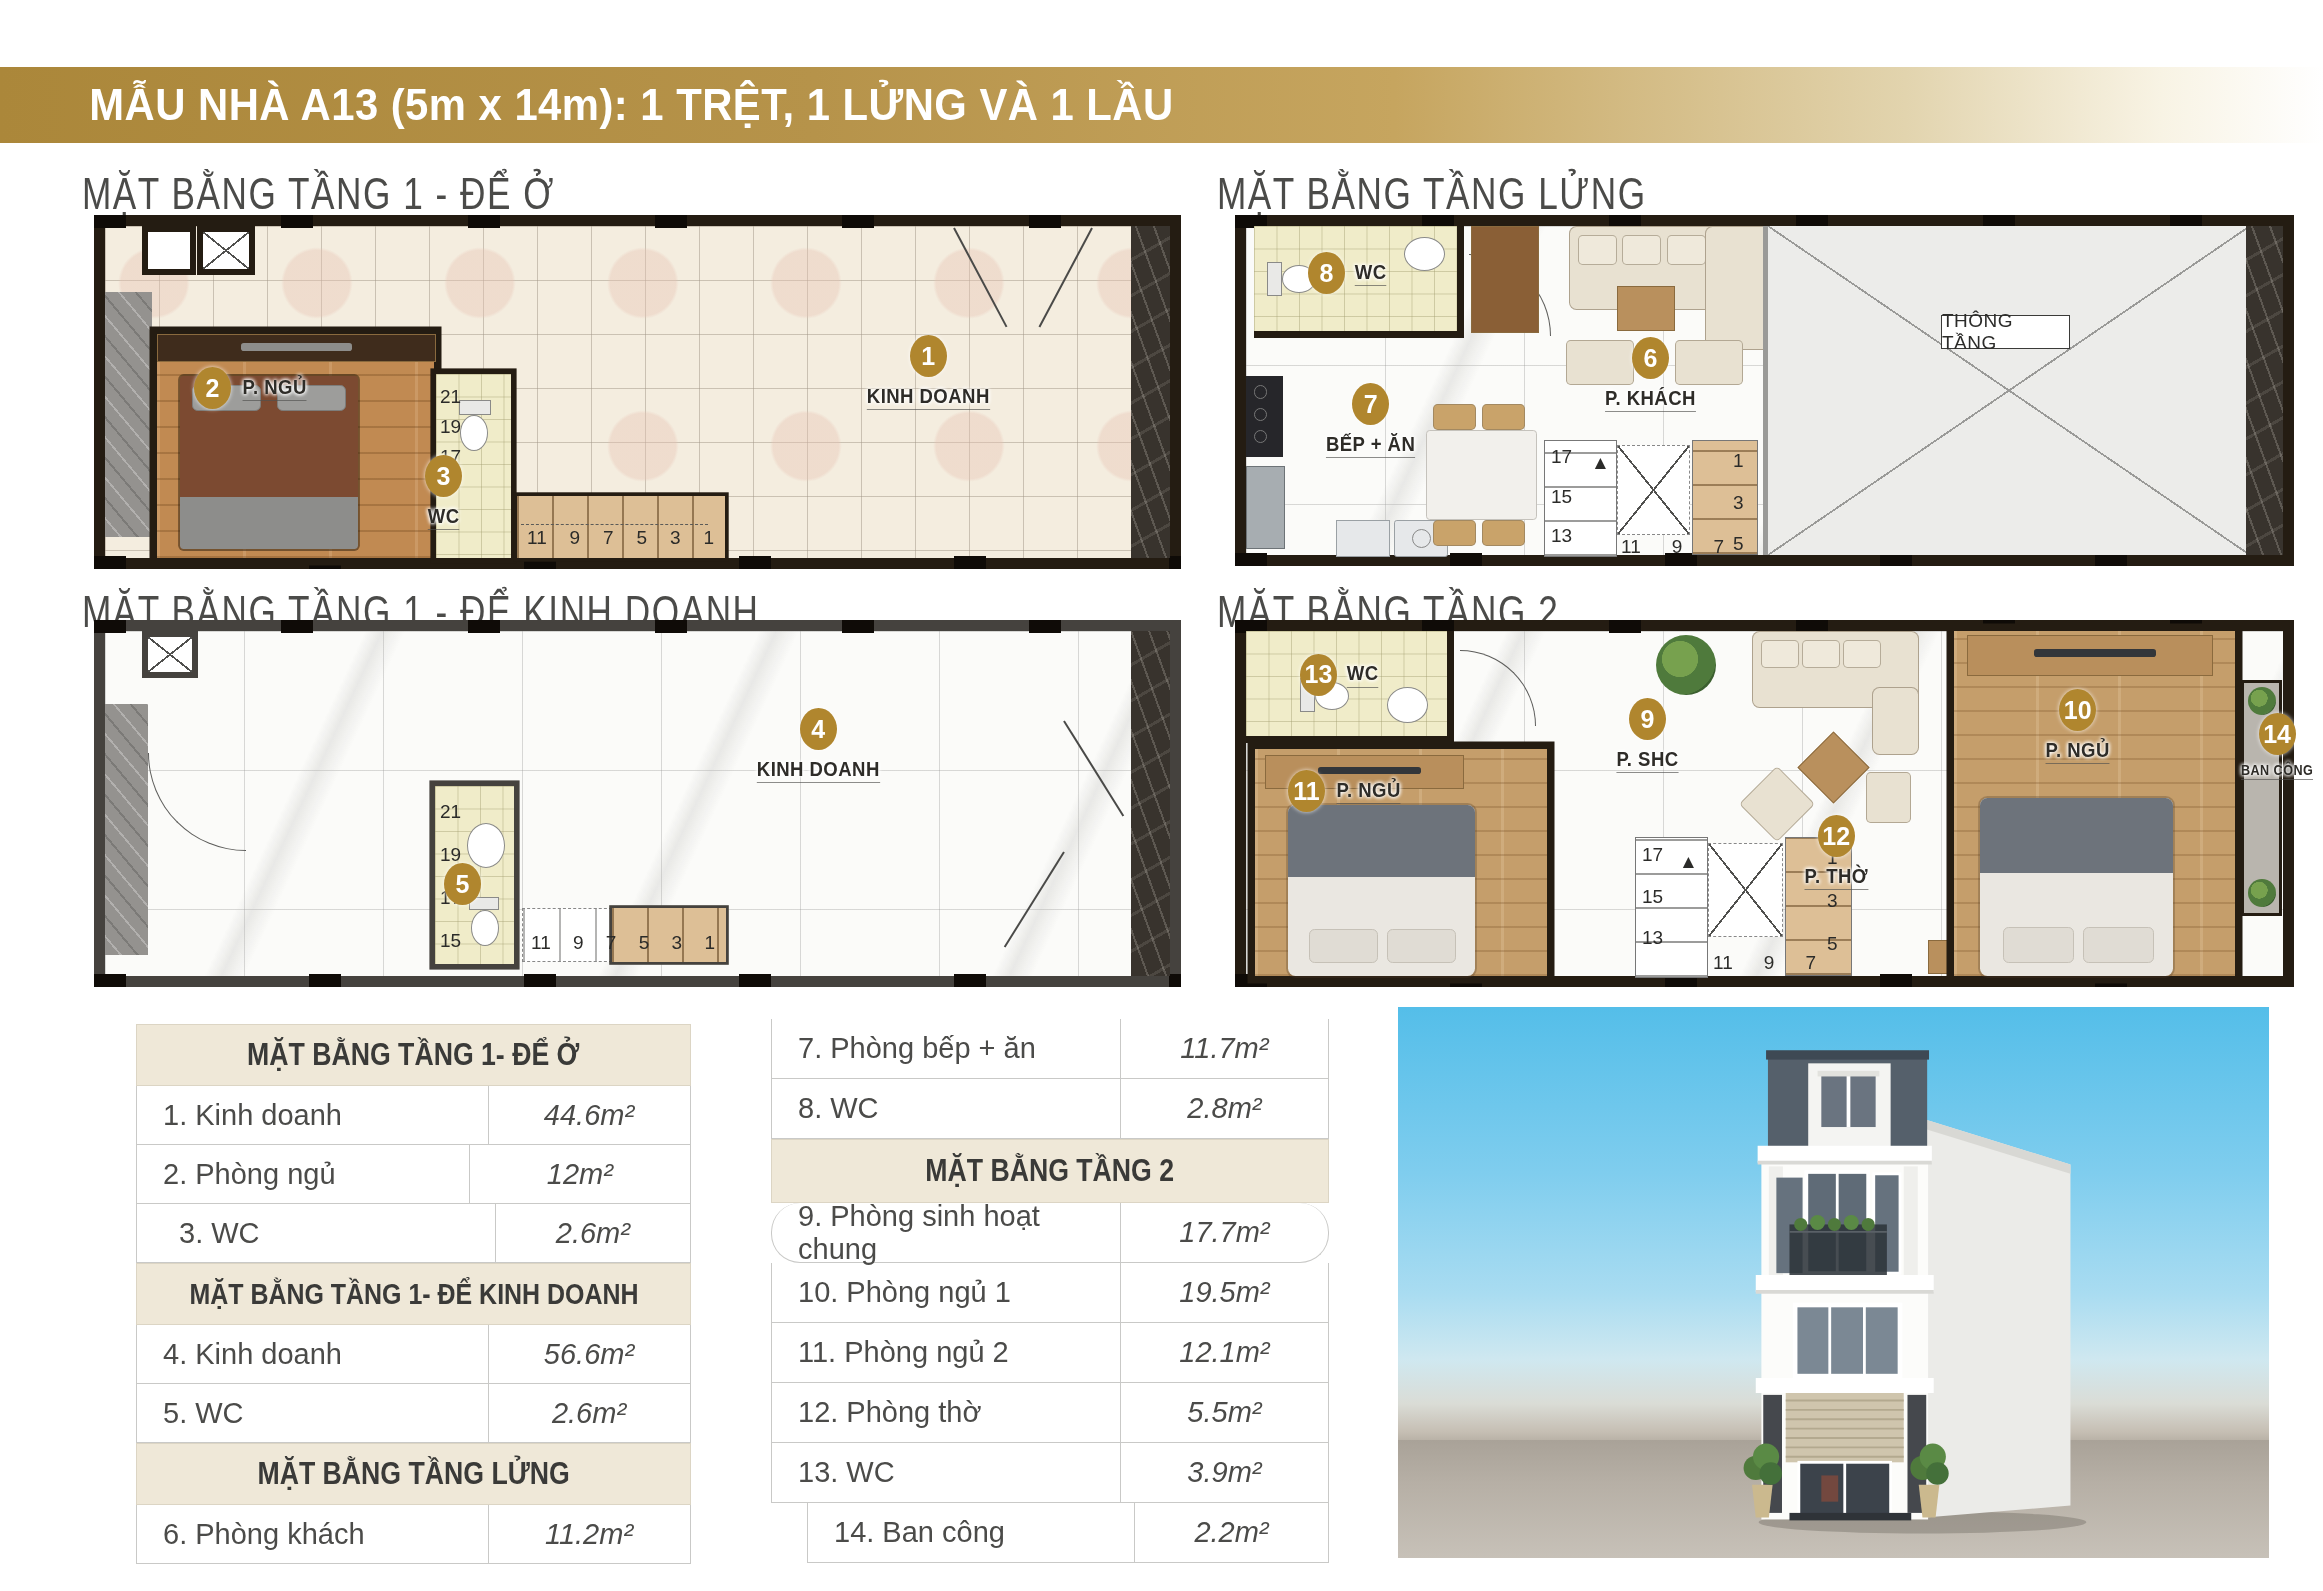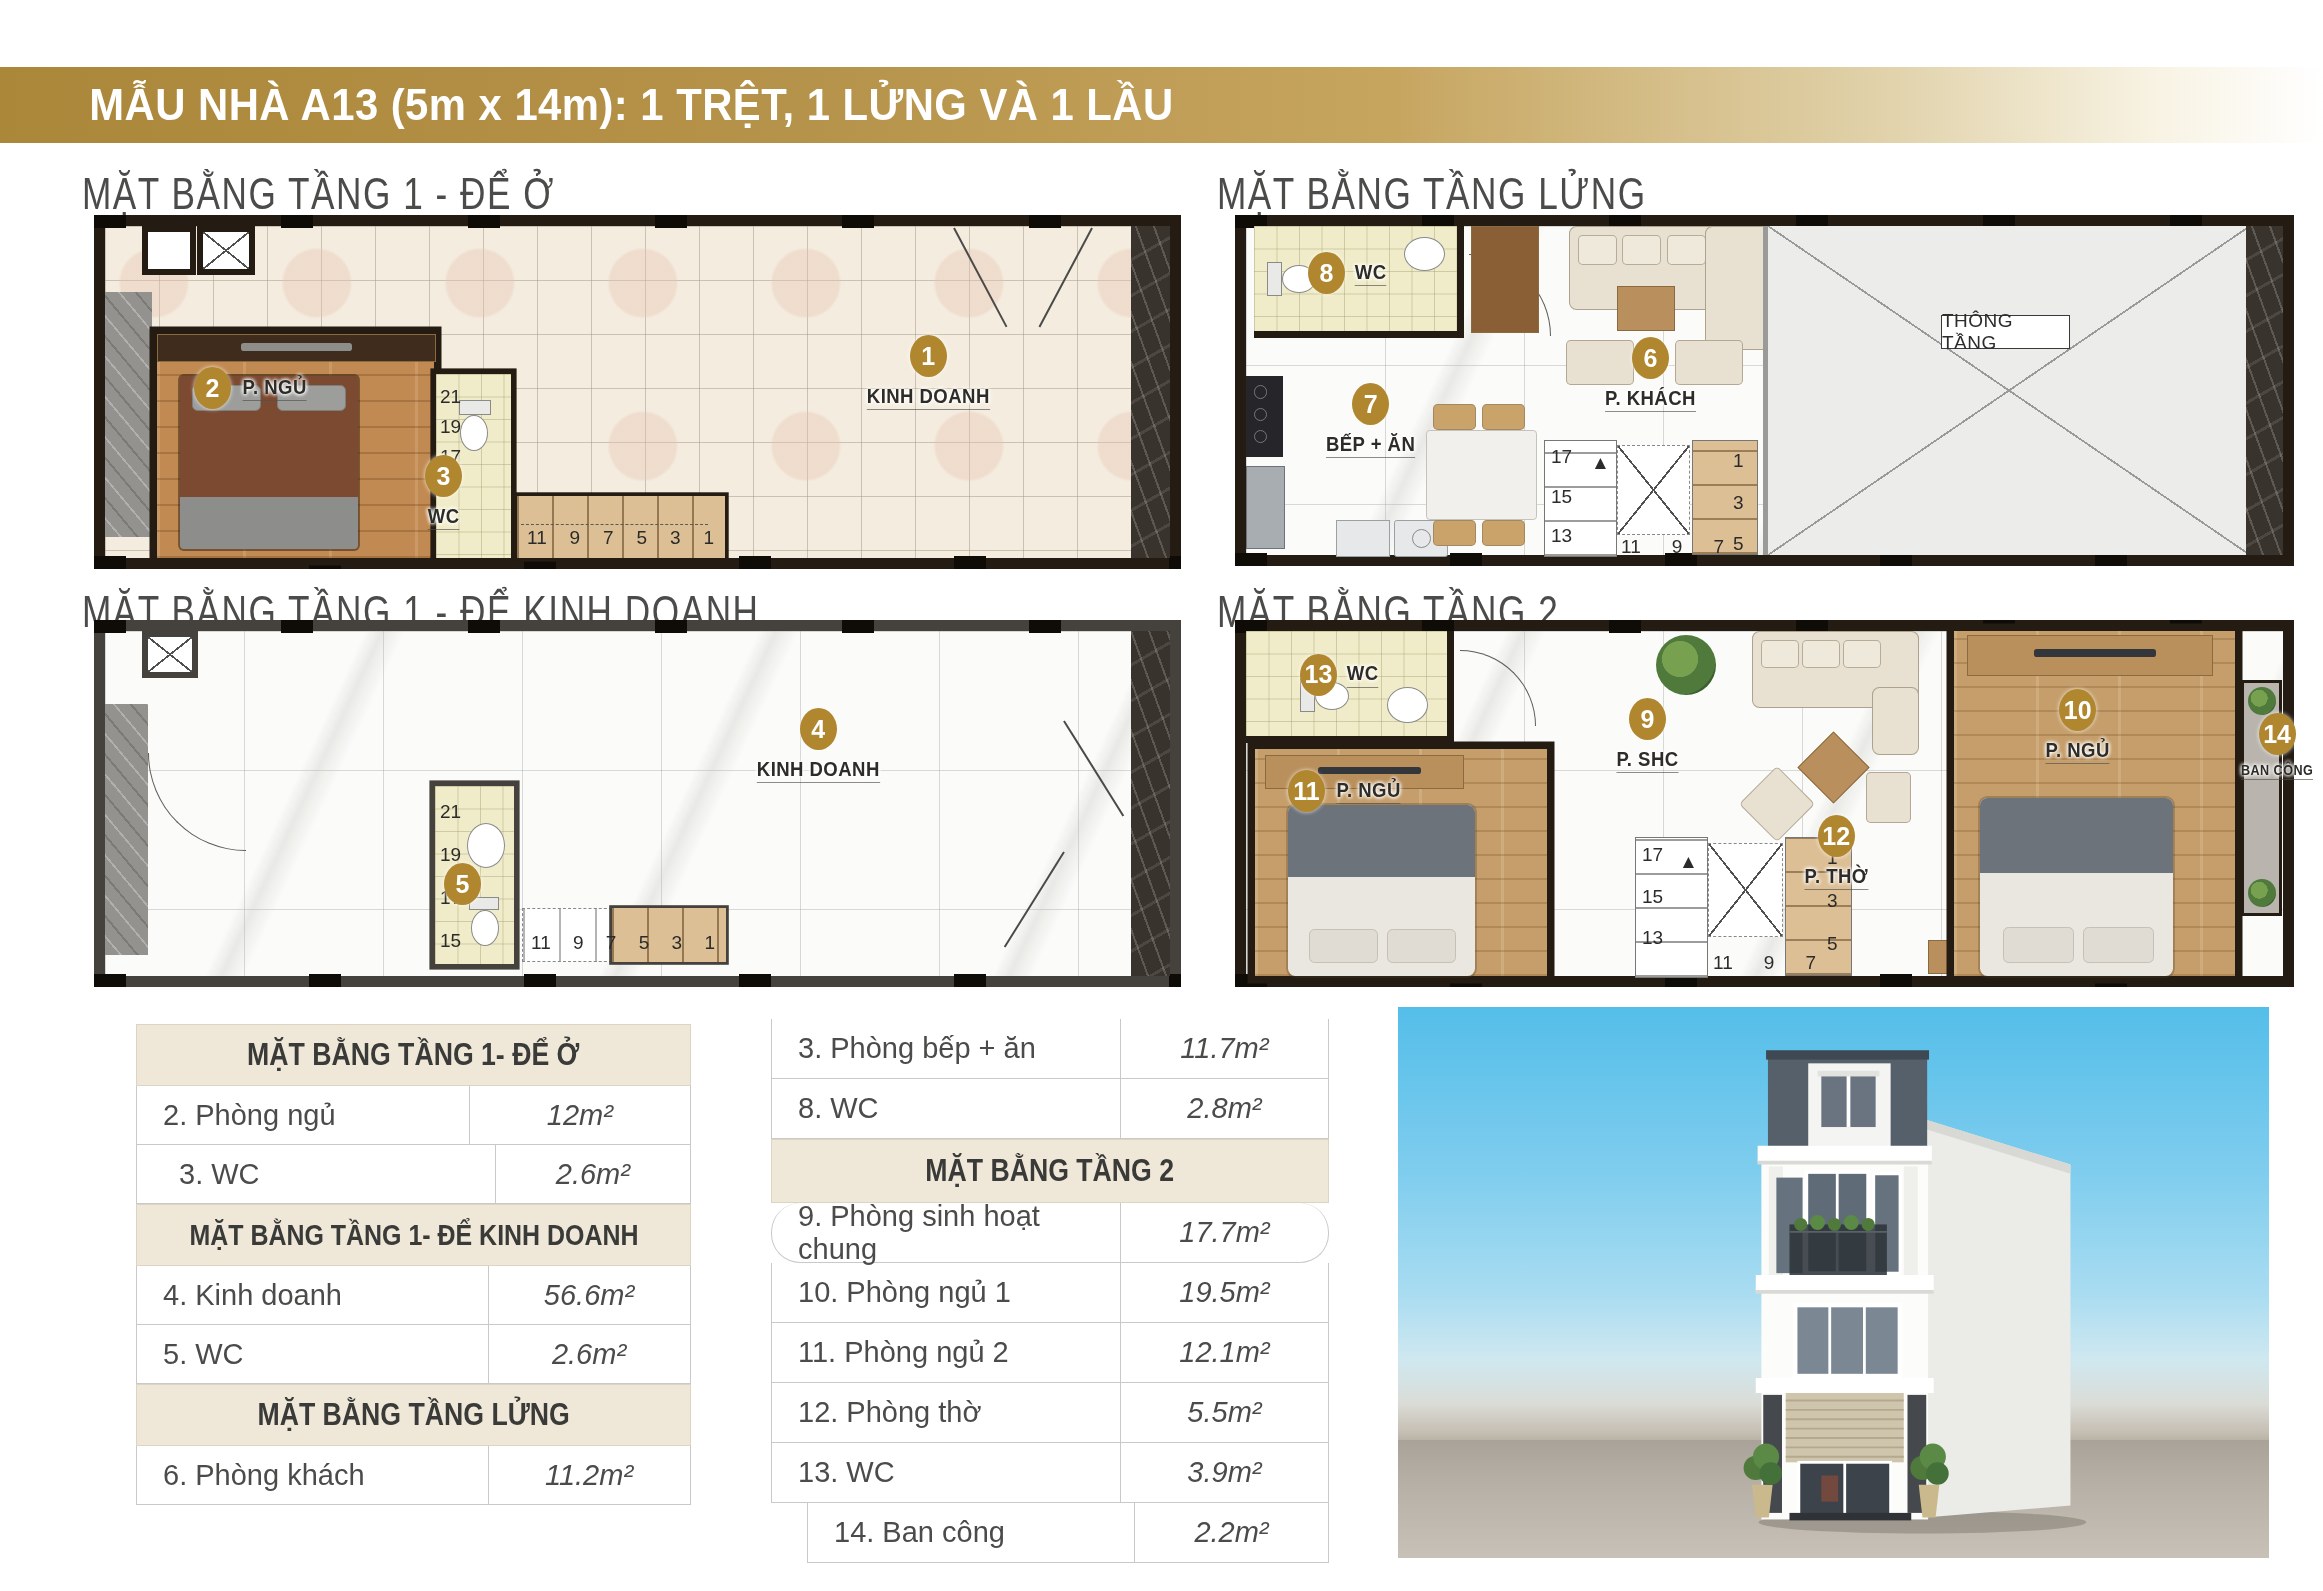--- a/index.html
+++ b/index.html
@@ -415,20 +415,24 @@
       <div class="rtext" style="font-size:14px;">BAN CÔNG</div>
     </div>
   </div>
 
   <div class="dtable" style="left:136px;top:1024px;width:555px;">
     <div class="thead" style="height:60px;">
         <span class="condc">MẶT BẰNG TẦNG 1- ĐỂ Ở</span>
       </div>
     <div>
 
+        <div class="trow" style="height:58px;">
+          <div class="tcell-label" style="width:351px;">1. Kinh doanh</div>
+          <div class="tcell-area" style="width:201px;">44.6m²</div>
+        </div>
 
         <div class="trow" style="height:58px;">
           <div class="tcell-label" style="width:351px;">2. Phòng ngủ</div>
           <div class="tcell-area" style="width:235px;">12m²</div>
         </div>
 
         <div class="trow" style="height:58px;padding-left:16px;">
           <div class="tcell-label" style="width:351px;">3. WC</div>
           <div class="tcell-area" style="width:201px;">2.6m²</div>
         </div>
@@ -457,21 +461,21 @@
           <div class="tcell-label" style="width:351px;">6. Phòng khách</div>
           <div class="tcell-area" style="width:201px;">11.2m²</div>
         </div>
       </div>
   </div>
 
   <div class="dtable" style="left:771px;top:1019px;width:558px;">
     <div>
 
         <div class="trow" style="height:59px;">
-          <div class="tcell-label" style="width:349px;">3. Phòng bếp + ăn</div>
+          <div class="tcell-label" style="width:349px;">7. Phòng bếp + ăn</div>
           <div class="tcell-area" style="width:209px;">11.7m²</div>
         </div>
 
         <div class="trow" style="height:59px;">
           <div class="tcell-label" style="width:349px;">8. WC</div>
           <div class="tcell-area" style="width:209px;">2.8m²</div>
         </div>
       </div>
     <div class="thead" style="height:62px;">
         <span class="condc">MẶT BẰNG TẦNG 2</span>

